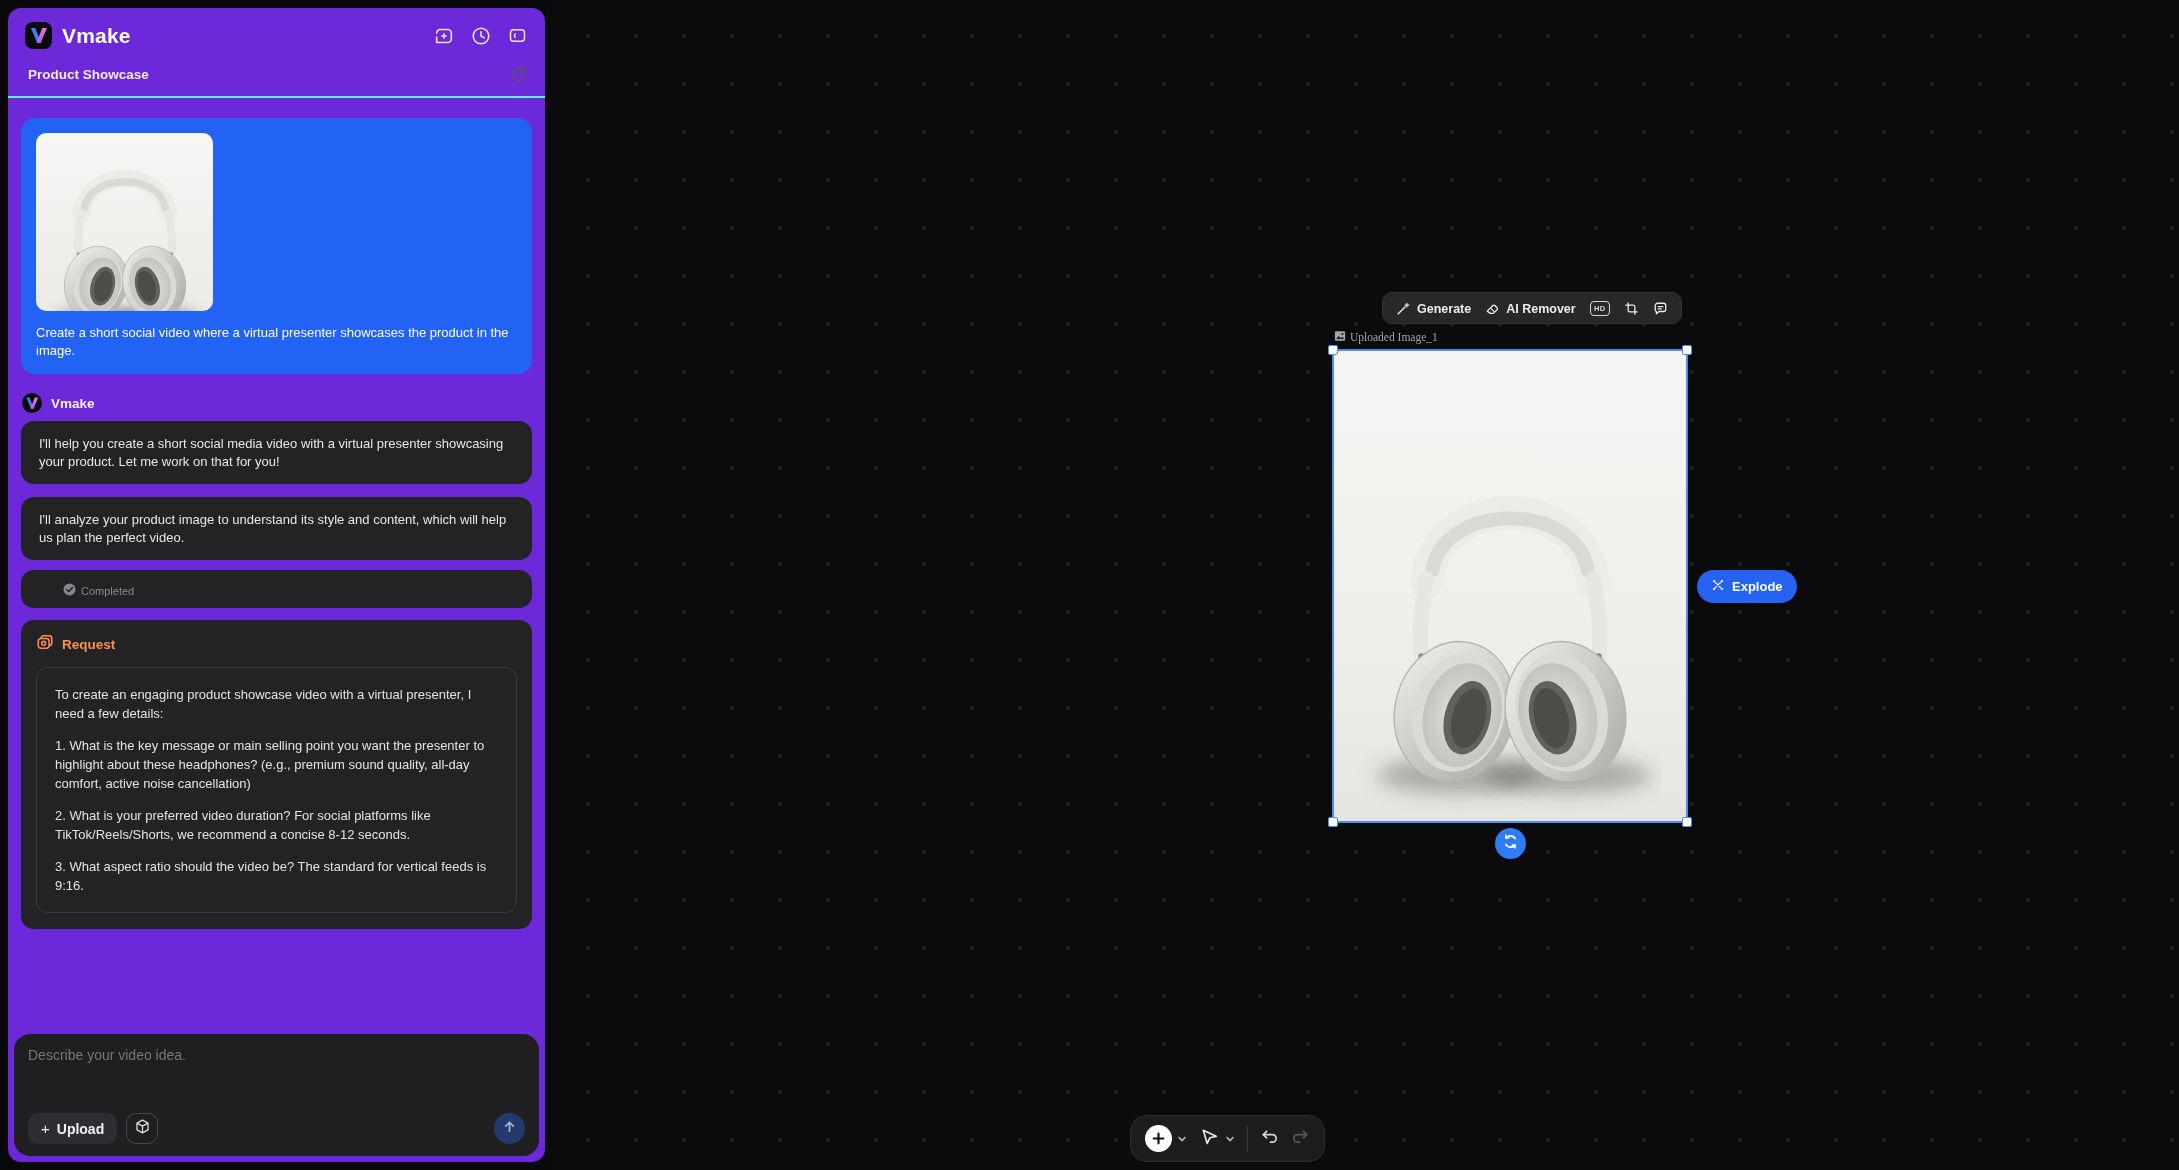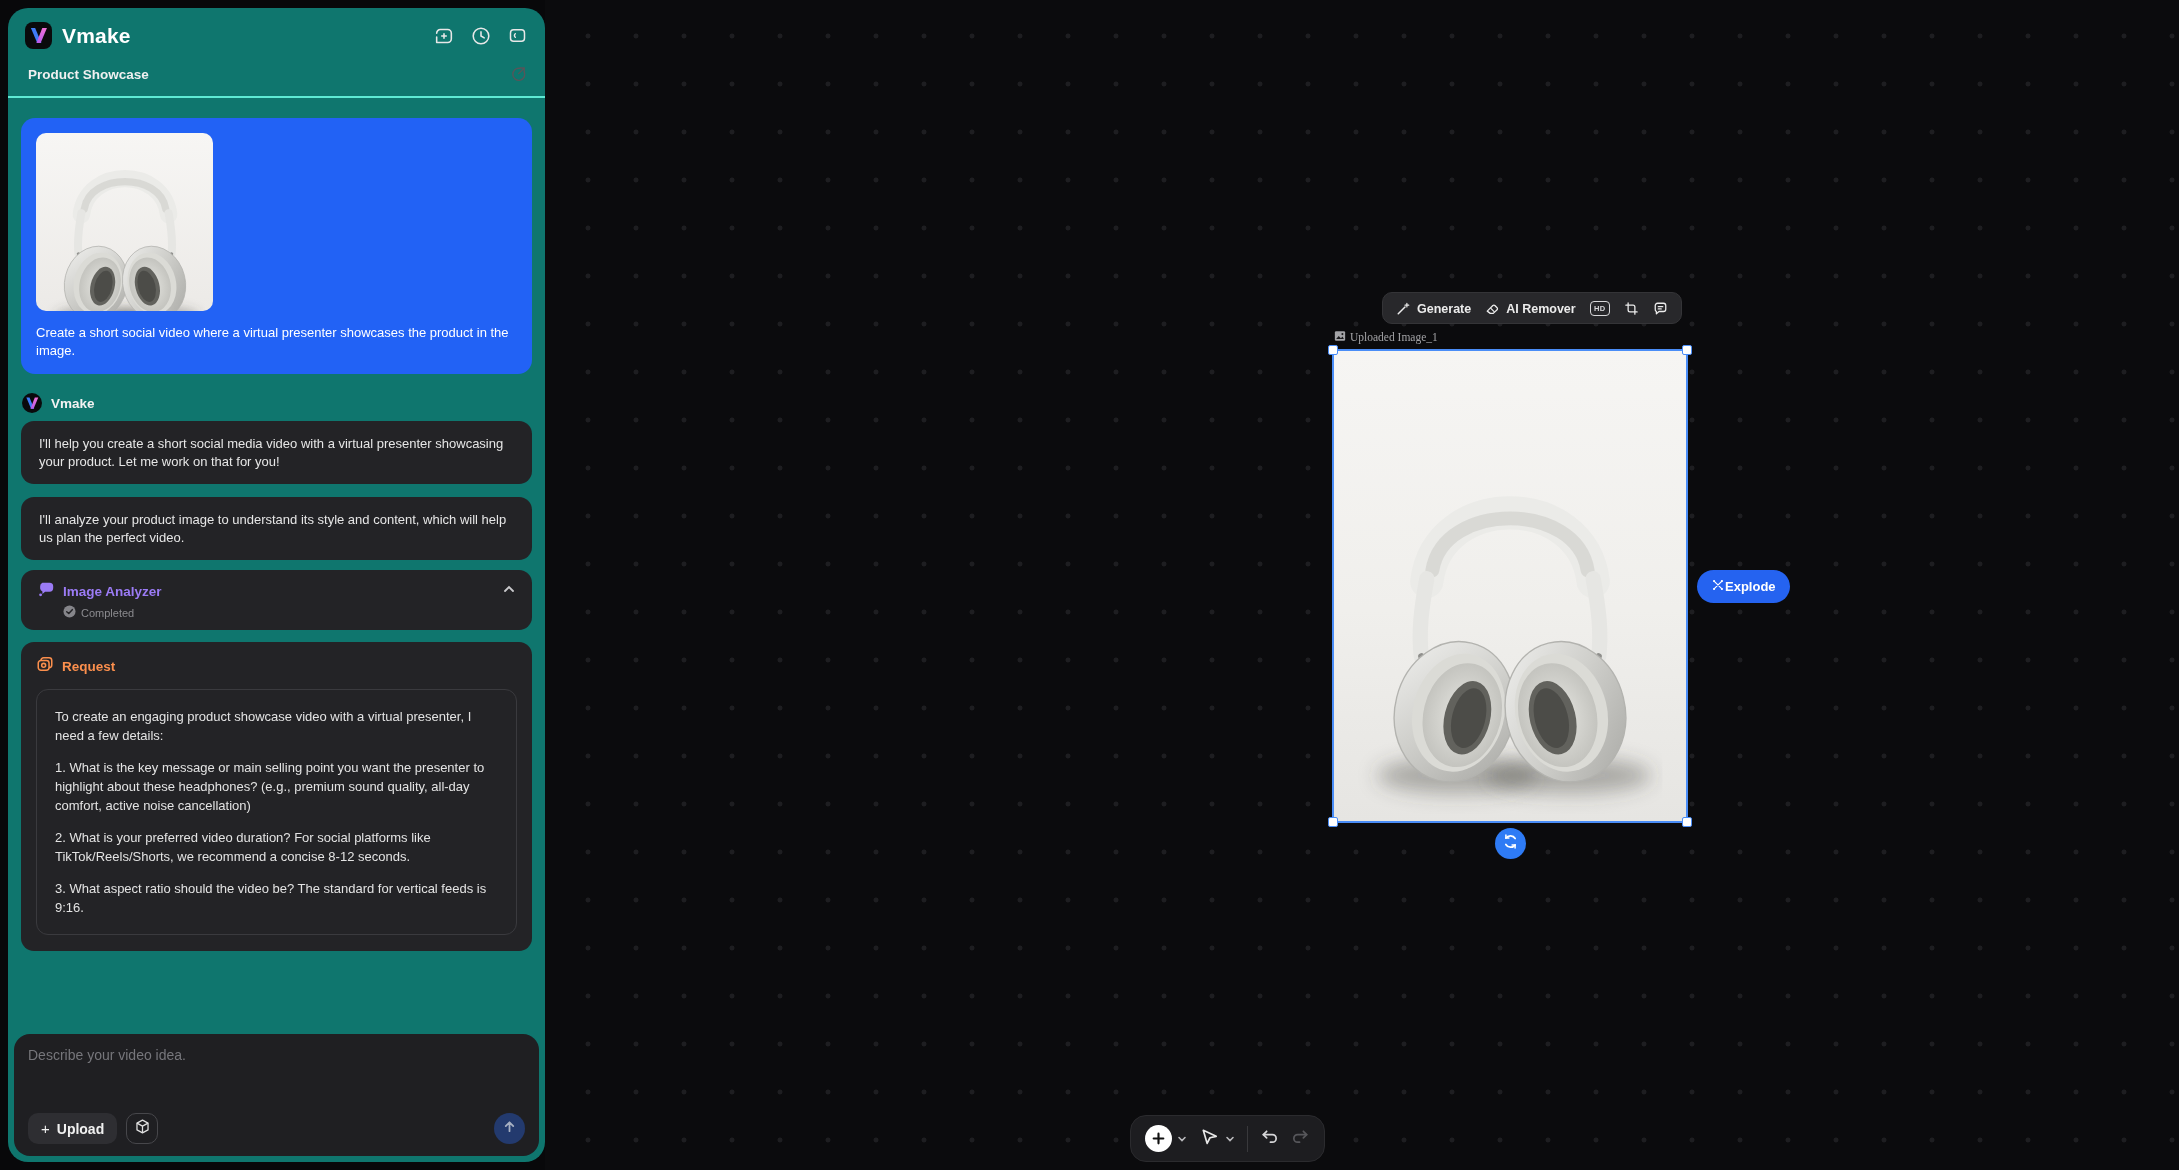--- a/index.html
+++ b/index.html
@@ -23,33 +23,33 @@
 
   .sel { position:absolute; left:1332px; top:349px; width:356px; height:474px; border:2px solid #4a8df7; z-index:3; }
   .product-img { position:absolute; inset:0; background:linear-gradient(180deg,#f6f5f3 0%,#f0efec 55%,#e6e5e2 100%); overflow:hidden; }
   .product-img svg { position:absolute; left:50%; top:54%; transform:translate(-50%,-50%); }
   .handle { position:absolute; width:10px; height:10px; background:#ffffff; border:1.5px solid #4a8df7; border-radius:2px; z-index:6; }
   .h-tl { left:-6px; top:-6px; } .h-tr { right:-6px; top:-6px; } .h-bl { left:-6px; bottom:-6px; } .h-br { right:-6px; bottom:-6px; }
 
   .refresh-btn { position:absolute; left:1495px; top:828px; width:31px; height:31px; border-radius:50%;
     background:#2e7bf5; display:flex; align-items:center; justify-content:center; z-index:6; cursor:pointer; }
 
-  .explode-btn { position:absolute; left:1697px; top:570px; height:33px; padding:0 14px; display:flex; align-items:center; 
+  .explode-btn { position:absolute; left:1697px; top:570px; height:33px; padding:0 14px; display:flex; align-items:center; gap:7px;
     background:#2563f0; border-radius:17px; color:#fff; font-size:13px; font-weight:600; z-index:5; cursor:pointer; }
 
   .bottom-toolbar { position:absolute; left:1130px; top:1115px; height:47px; display:flex; align-items:center;
     gap:12px; padding:0 14px; background:#1d1d20; border:1px solid #2b2b2e; border-radius:16px; z-index:5; }
   .bt-group { display:flex; align-items:center; gap:5px; cursor:pointer; }
   .plus-circle { width:27px; height:27px; border-radius:50%; background:#fff; display:flex; align-items:center; justify-content:center; }
   .caret { display:flex; align-items:center; }
   .bt-divider { width:1px; height:26px; background:#39393c; }
 
   
-  .panel { position:absolute; left:8px; top:8px; width:537px; height:1154px; background:#0f766e;
-    border-radius:20px; display:flex; flex-direction:column; z-index:10; }
+  .panel { position:absolute; left:8px; top:8px; width:537px; height:1154px; background:#6d28d9;
+    border-radius:13px; display:flex; flex-direction:column; z-index:10; }
 
   .panel-header { display:flex; align-items:center; padding:14px 17px 8px 17px; }
   .logo { width:27px; height:27px; border-radius:8px; background:#0a0a0c; display:flex; align-items:center; justify-content:center; }
   .app-title { color:#fff; font-size:21px; font-weight:700; margin-left:10px; letter-spacing:.2px; flex:1; }
   .header-icons { display:flex; align-items:center; gap:15px; }
   .hicon { display:flex; align-items:center; cursor:pointer; }
 
   .subheader { display:flex; align-items:center; justify-content:space-between; padding:8px 17px 13px 20px;
     border-bottom:2px solid #5eead4; }
   .subheader-title { color:#f0f0f0; font-size:13.5px; font-weight:700; }
@@ -338,34 +338,20 @@
               <use href="#vmark"></use>
             </svg>
         </span>
         <span class="assistant-name">Vmake</span>
       </div>
 
       <div class="bubble">I'll help you create a short social media video with a virtual presenter showcasing your product. Let me work on that for you!</div>
       <div class="bubble">I'll analyze your product image to understand its style and content, which will help us plan the perfect video.</div>
 
       <div class="analyzer-card">
-        <div class="analyzer-top">
-          <span>
-            <svg width="18" height="18" viewBox="0 0 20 20">
-                <path d="M6 3 h8 a4 4 0 0 1 4 4 v2 a4 4 0 0 1 -4 4 H9 l-3 2.5 v-2.7 A4 4 0 0 1 3.5 9.5 V7 a4 4 0 0 1 2.5-4 z" fill="#9b7bf5"></path>
-                <circle cx="4" cy="16.5" r="1.6" fill="#9b7bf5"></circle>
-              </svg>
-          </span>
-          <span class="analyzer-title">Image Analyzer</span>
-          <span>
-            <svg width="14" height="14" viewBox="0 0 14 14" fill="none" stroke="#c9c9cc" stroke-width="1.8" stroke-linecap="round">
-                <path d="M3 9 L7 5 L11 9"></path>
-              </svg>
-          </span>
-        </div>
         <div class="analyzer-status">
           <span>
             <svg width="13" height="13" viewBox="0 0 14 14">
                 <circle cx="7" cy="7" r="6.5" fill="#85858a"></circle>
                 <path d="M4 7.2 L6.2 9.2 L10 5" fill="none" stroke="#232326" stroke-width="1.6" stroke-linecap="round" stroke-linejoin="round"></path>
               </svg>
           </span>
           <span>Completed</span>
         </div>
       </div>

